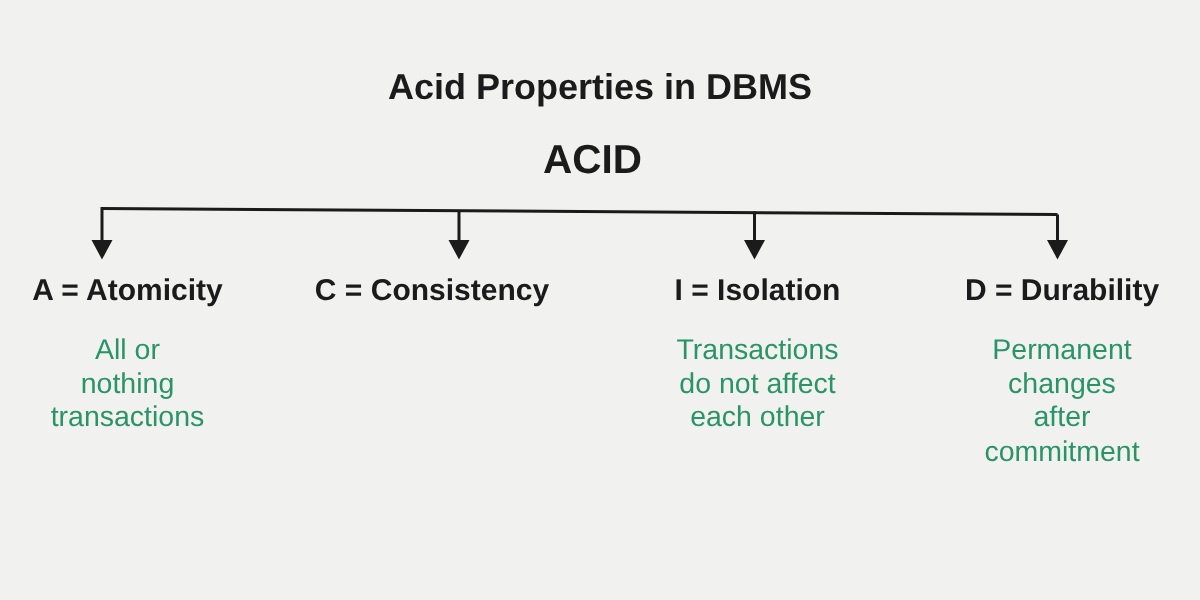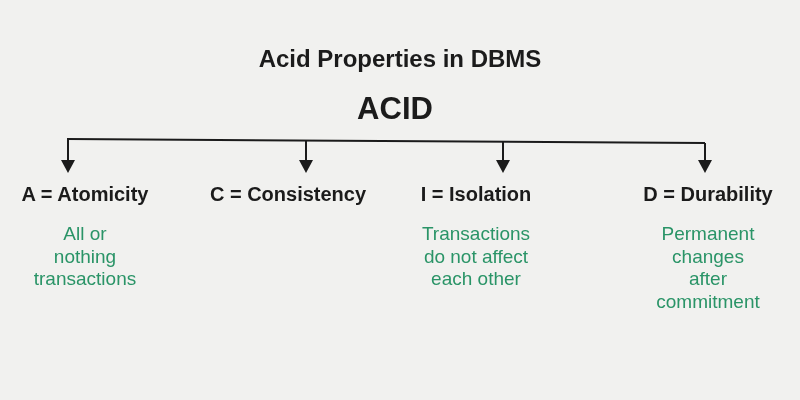--- a/index.html
+++ b/index.html
@@ -24,39 +24,39 @@
     font-weight: bold;
     color: #1b1b1b;
     letter-spacing: 0px;
     margin-top: 31px;
   }
   .acid-root {
     position: absolute;
     top: 91px;
     left: 395px;
     transform: translateX(-50%);
-    font-size: 31px;
+    font-size: 27px;
     font-weight: bold;
     color: #1b1b1b;
   }
   .connector {
     position: absolute;
     top: 0;
     left: 0;
   }
   .node {
     position: absolute;
     top: 183px;
     width: 190px;
     transform: translateX(-50%);
     text-align: center;
   }
   .node-1 { left: 85px; }
   .node-2 { left: 288px; }
-  .node-3 { left: 476px; }
+  .node-3 { left: 505px; }
   .node-4 { left: 708px; }
   .node-label {
     font-size: 20px;
     font-weight: bold;
     color: #1b1b1b;
     margin-bottom: 17px;
     white-space: nowrap;
   }
   .node-desc {
     font-size: 19px;

